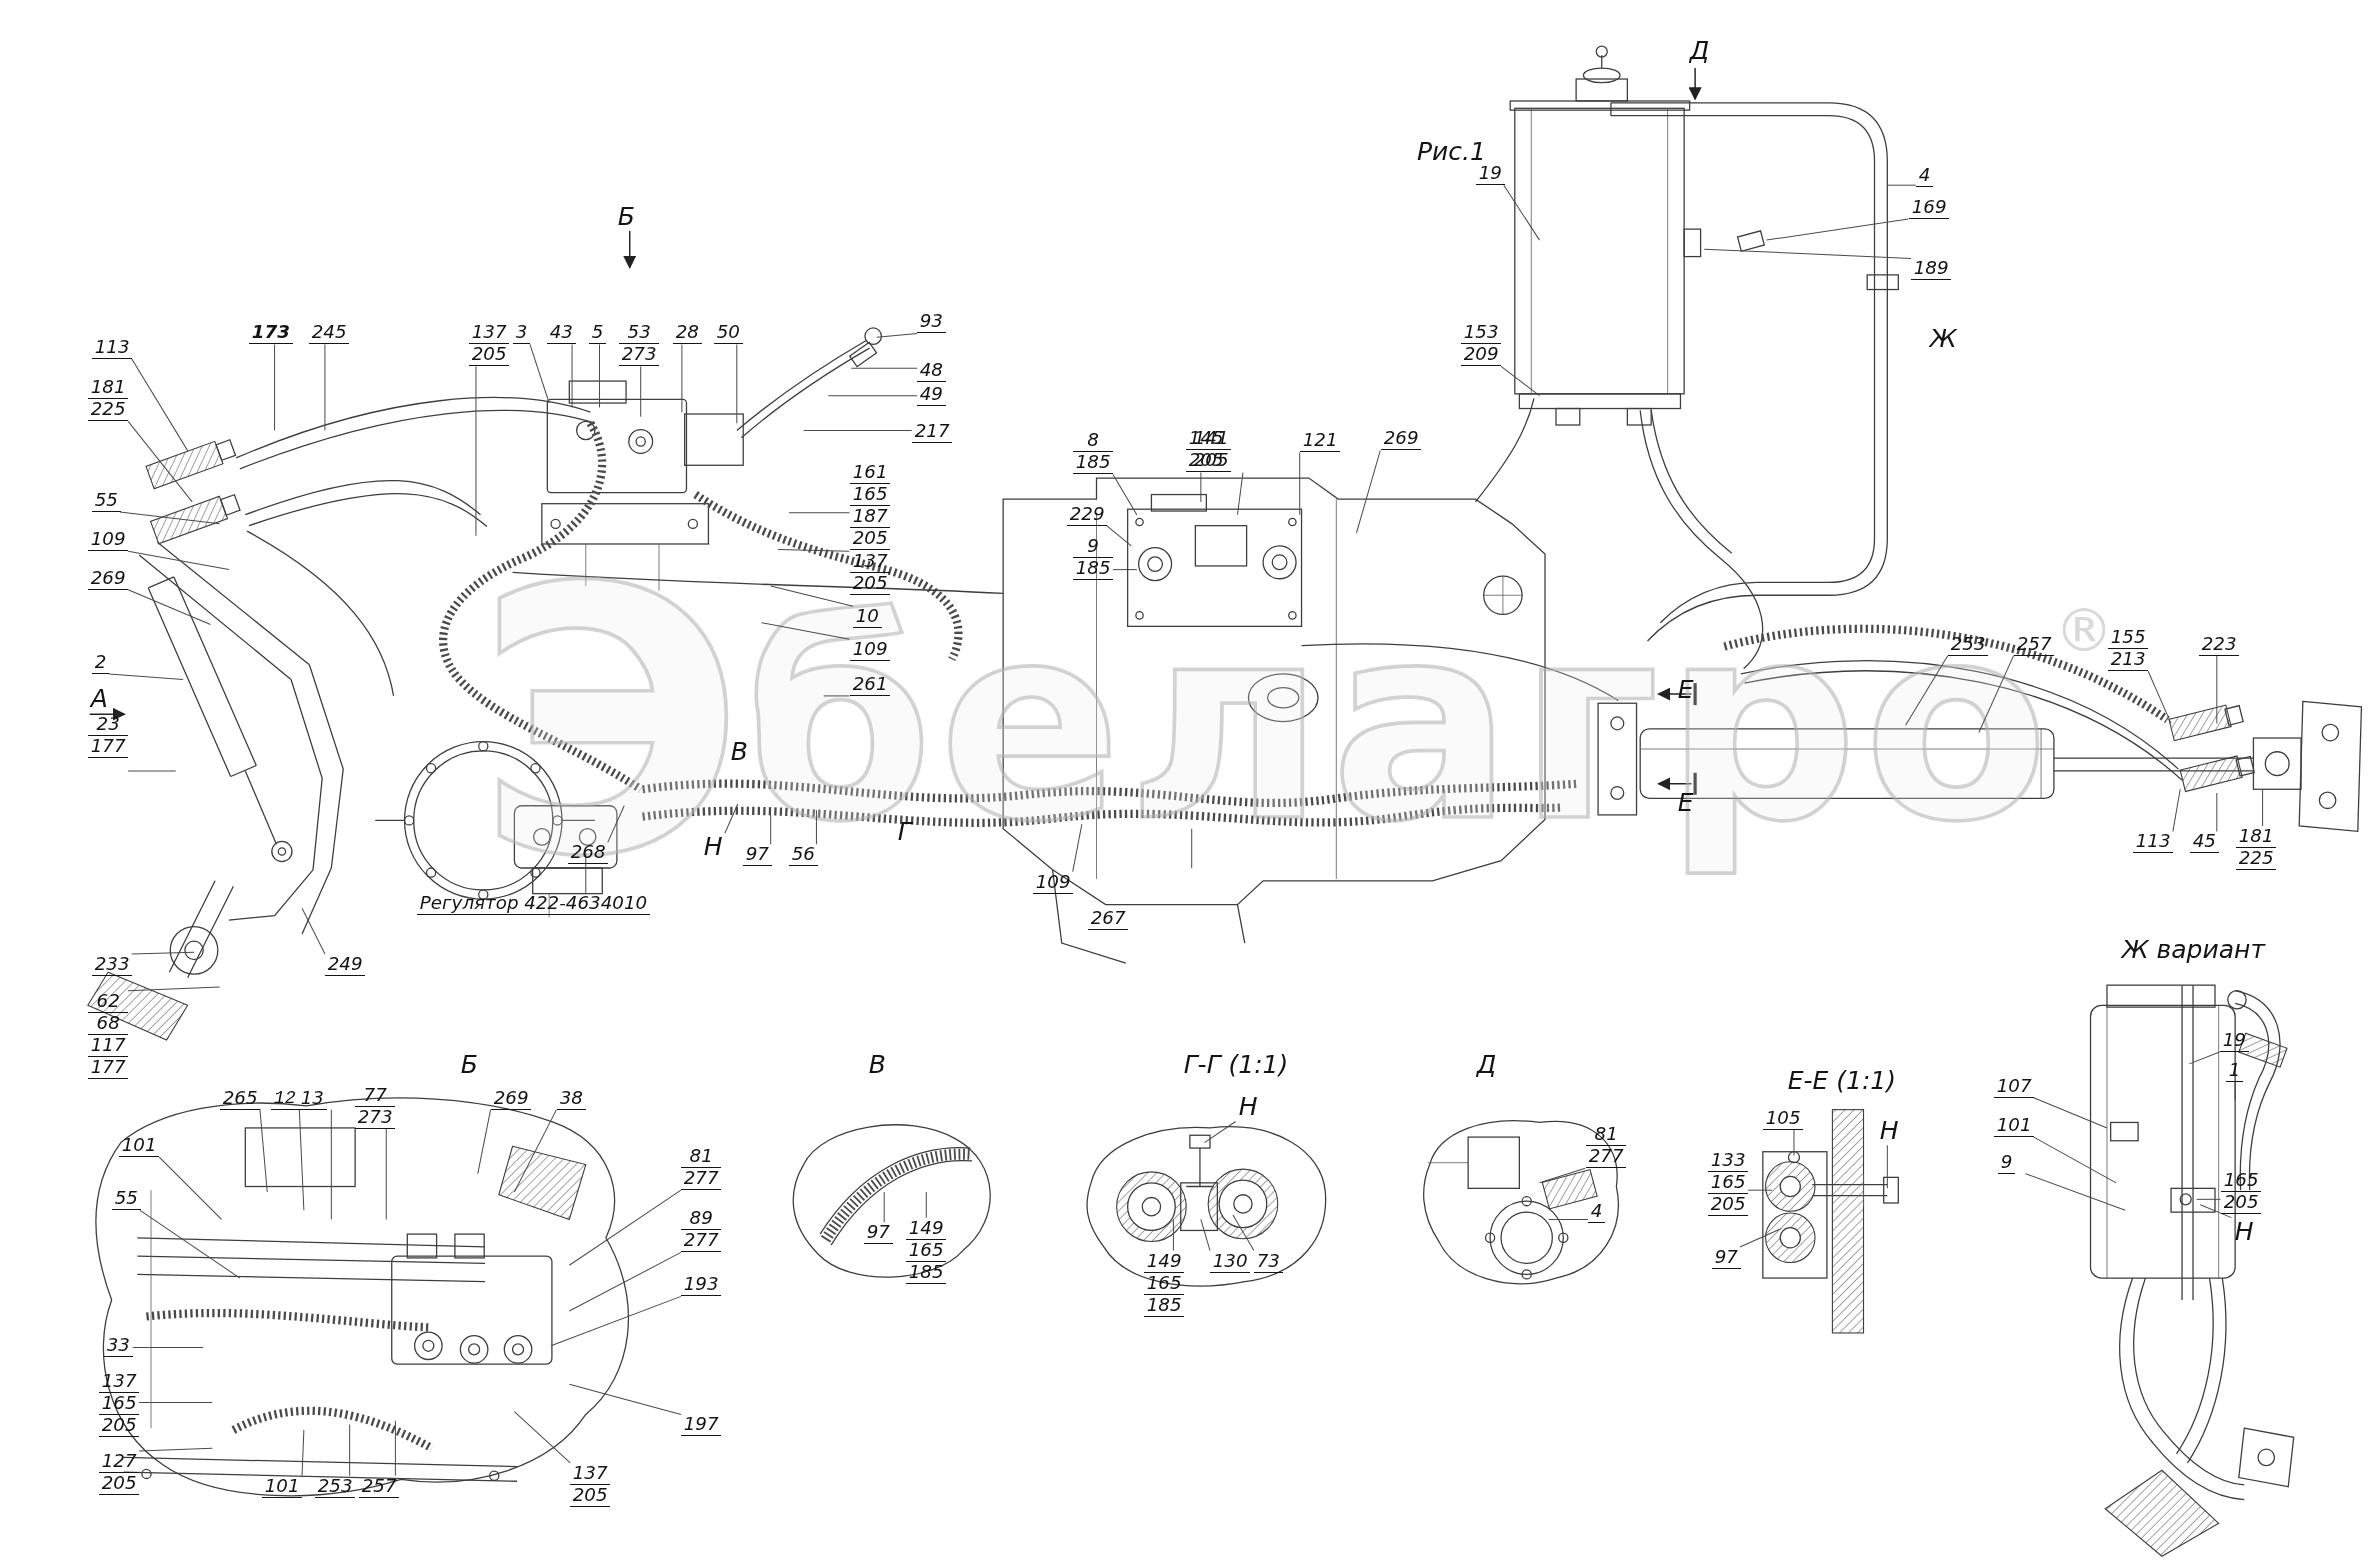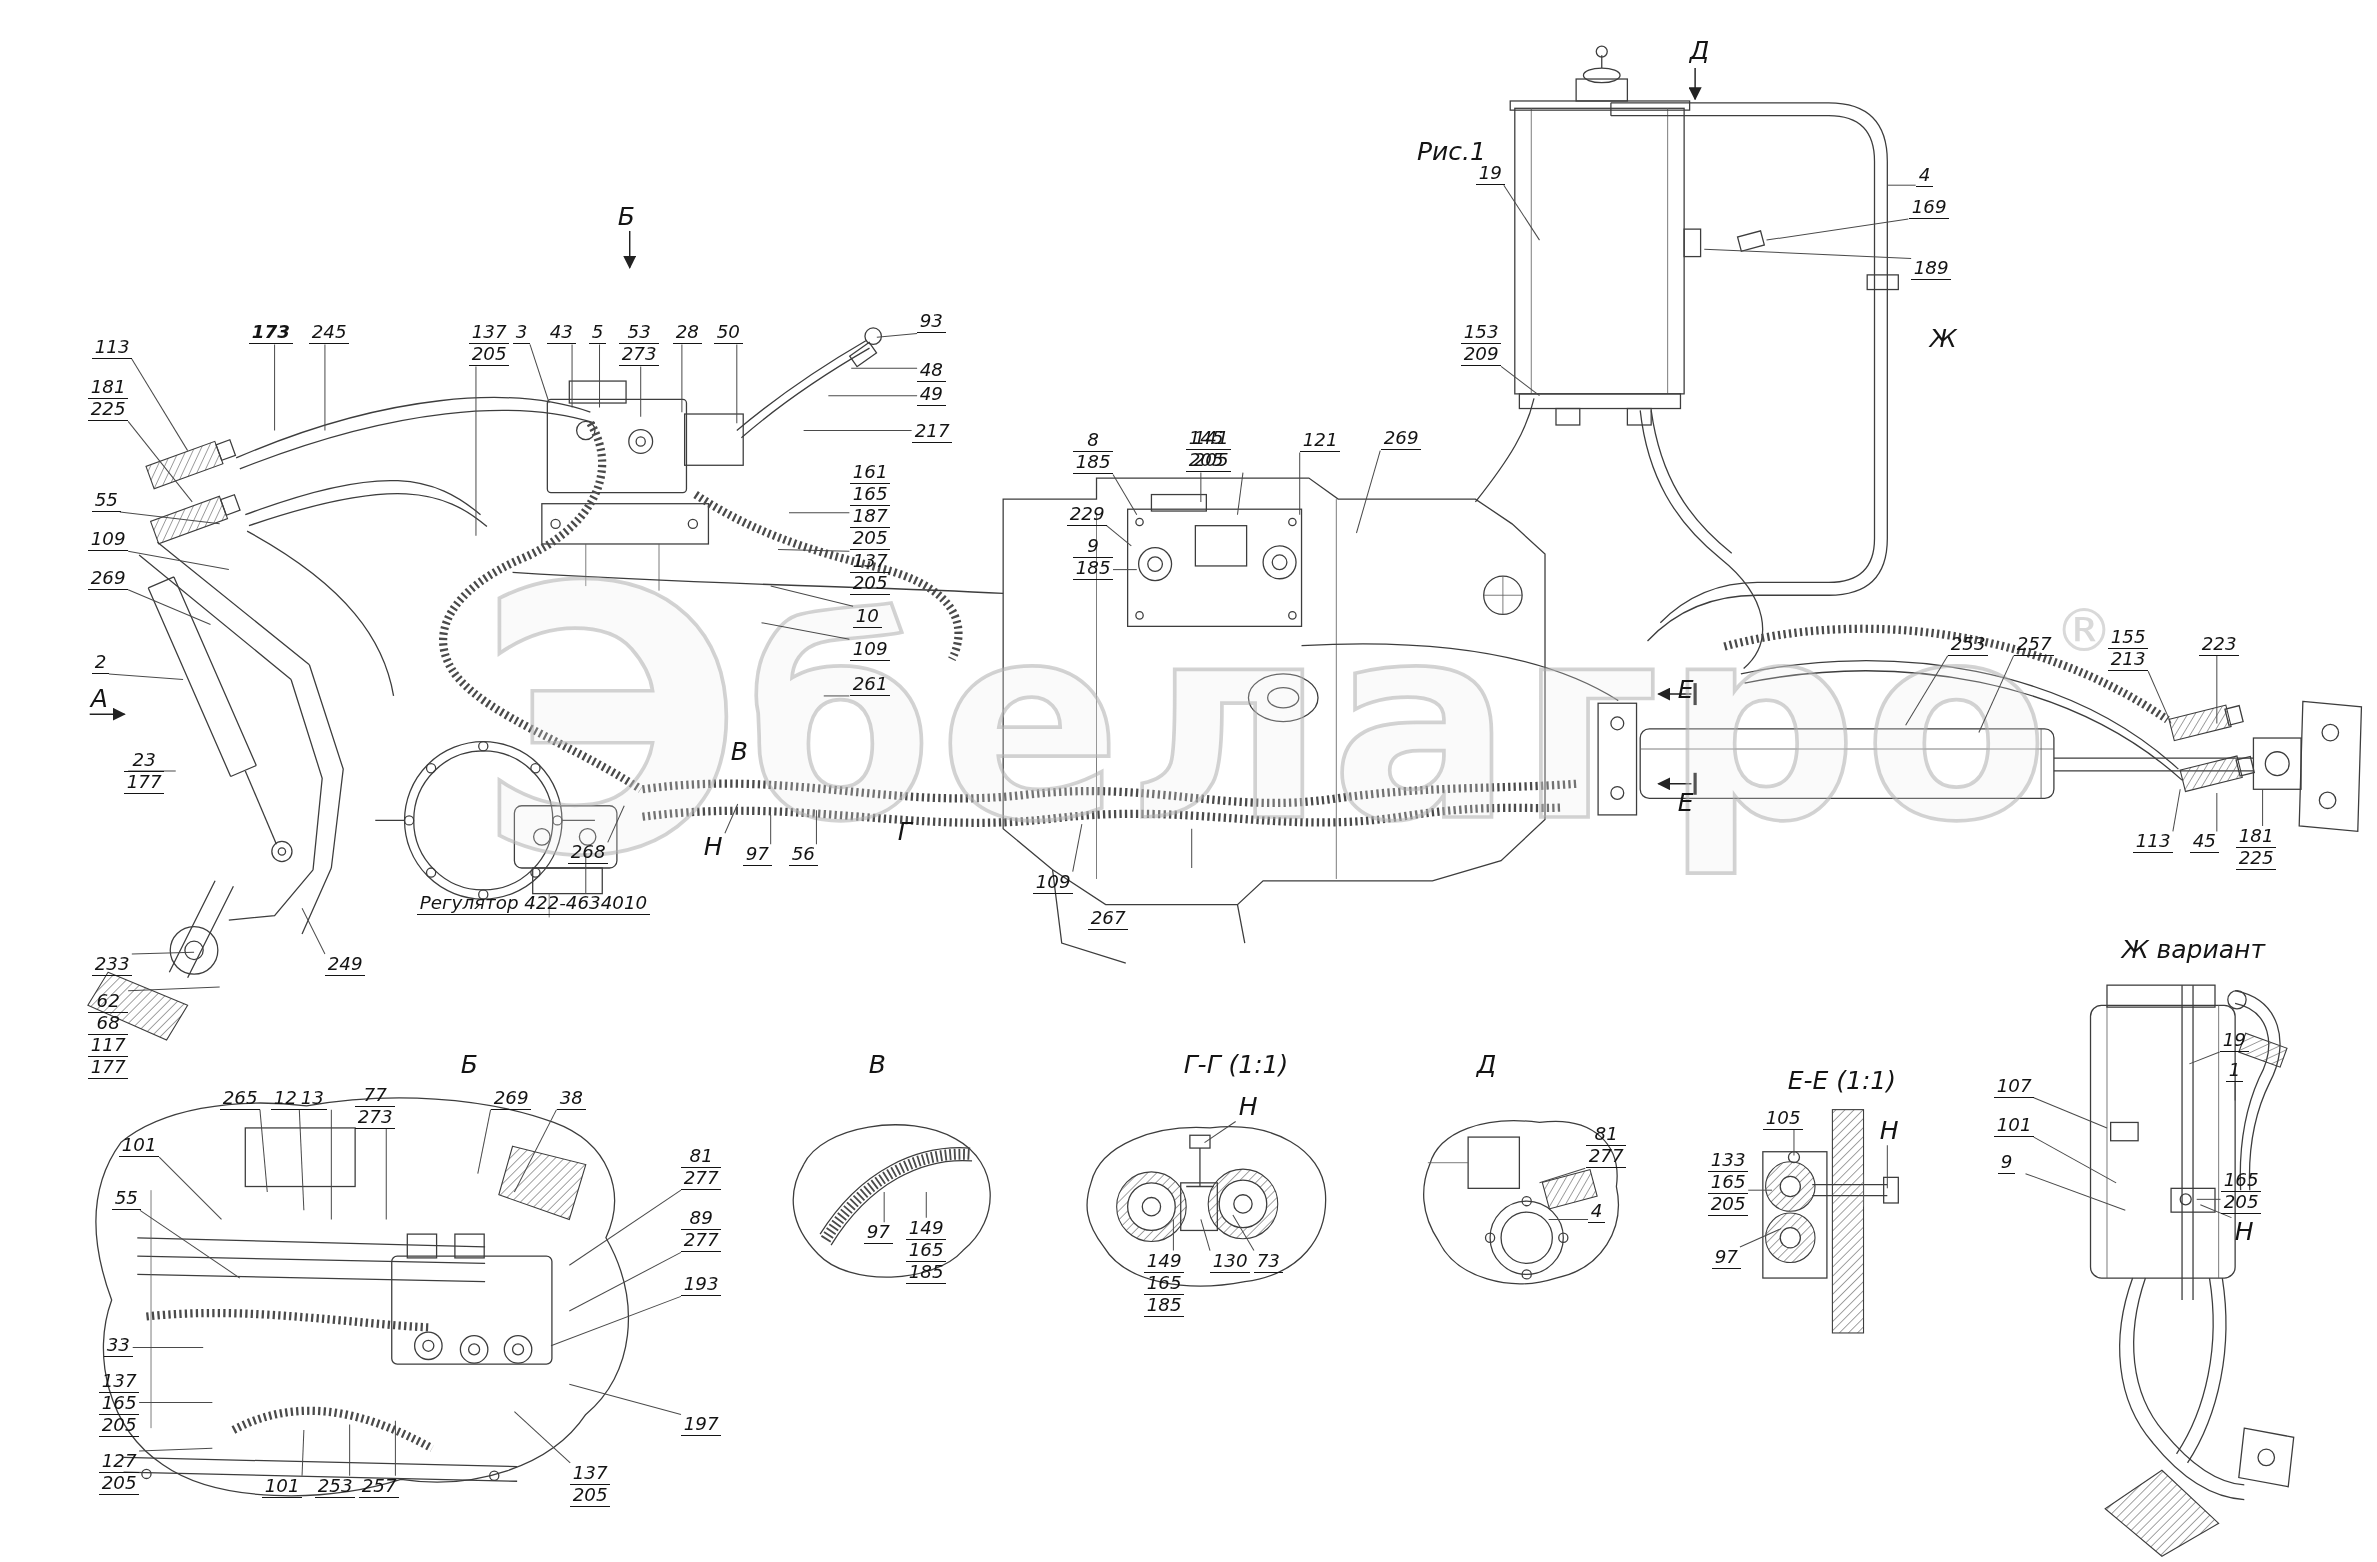--- a/index.html
+++ b/index.html
@@ -459,21 +459,21 @@
       </div>
       <div class="callout" style="left: 88px; top: 568px;">
         <span class="ln">269</span>
       </div>
       <div class="callout" style="left: 92px; top: 652px;">
         <span class="ln">2</span>
       </div>
       <div class="callout letter" style="left: 88px; top: 685px;">
         <span class="ln">А</span>
       </div>
-      <div class="callout" style="left: 88px; top: 750px; margin-left: 36px;">
+      <div class="callout" style="left: 88px; top: 714px;">
         <span class="ln">23</span>
         <span class="ln">177</span>
       </div>
       <div class="callout" style="left: 850px; top: 462px;">
         <span class="ln">161</span>
         <span class="ln">165</span>
         <span class="ln">187</span>
         <span class="ln">205</span>
       </div>
       <div class="callout" style="left: 850px; top: 551px;">
@@ -603,21 +603,21 @@
       <div class="callout" style="left: 2236px; top: 826px;">
         <span class="ln">181</span>
         <span class="ln">225</span>
       </div>
       <div class="callout letter" style="left: 458px; top: 1051px;">
         <span class="ln">Б</span>
       </div>
       <div class="callout" style="left: 220px; top: 1088px;">
         <span class="ln">265</span>
       </div>
-      <div class="callout" style="left: 271px; top: 1088px;">
+      <div class="callout" style="left: 271px; top: 1088px; font-family: Liberation Mono, monospace;">
         <span class="ln">12</span>
       </div>
       <div class="callout" style="left: 298px; top: 1088px;">
         <span class="ln">13</span>
       </div>
       <div class="callout" style="left: 355px; top: 1085px;">
         <span class="ln">77</span>
         <span class="ln">273</span>
       </div>
       <div class="callout" style="left: 491px; top: 1088px;">

